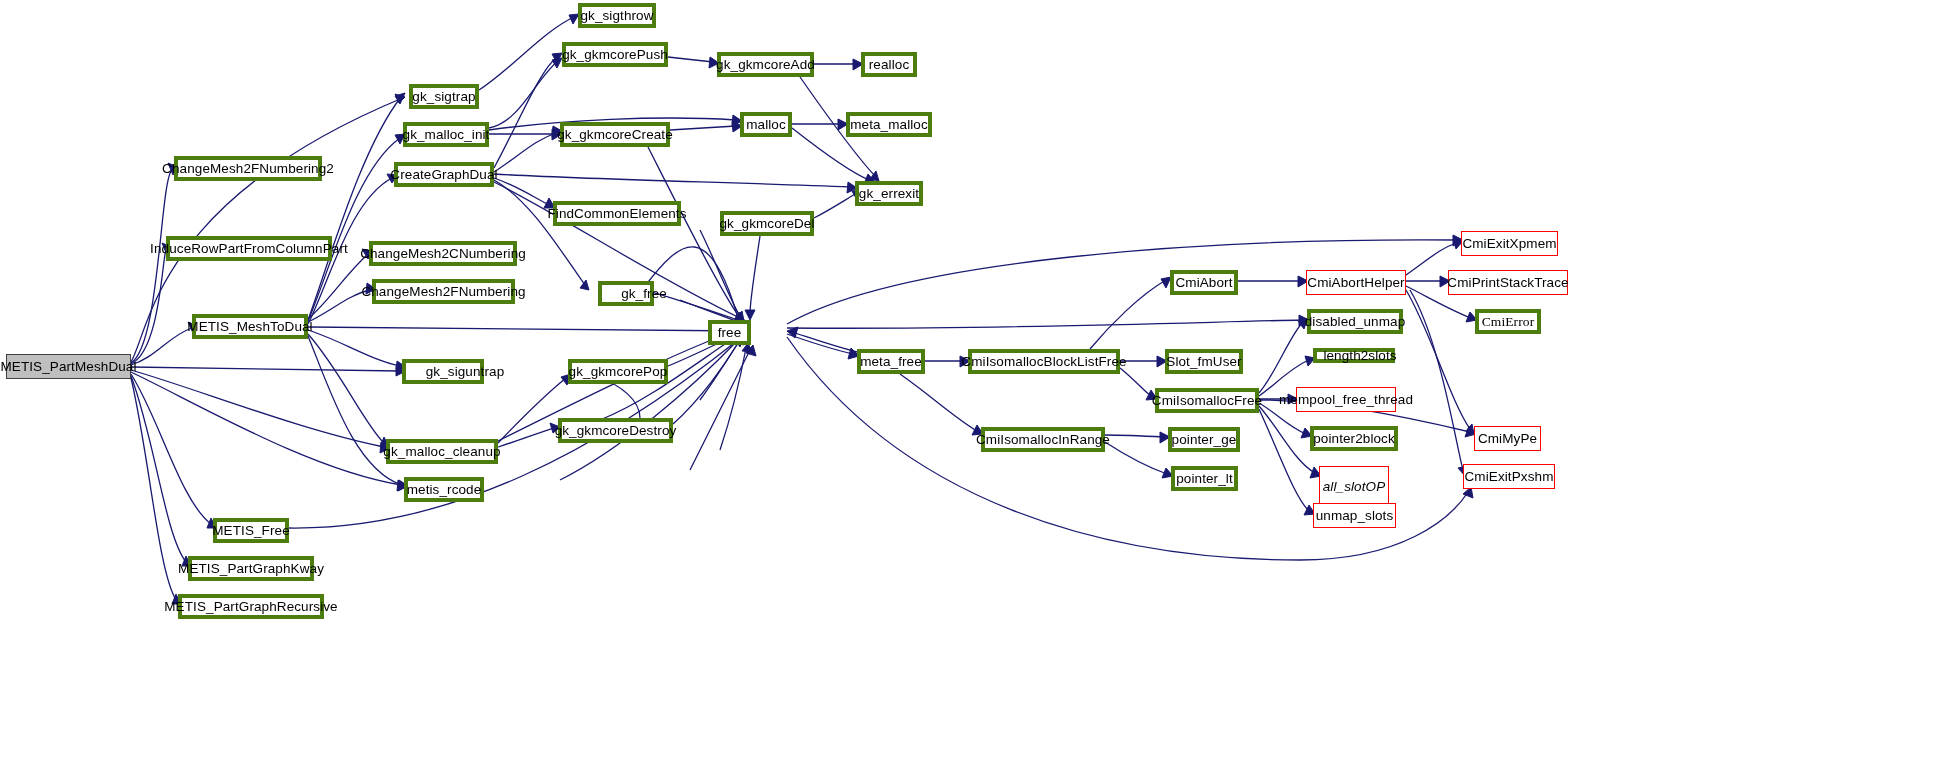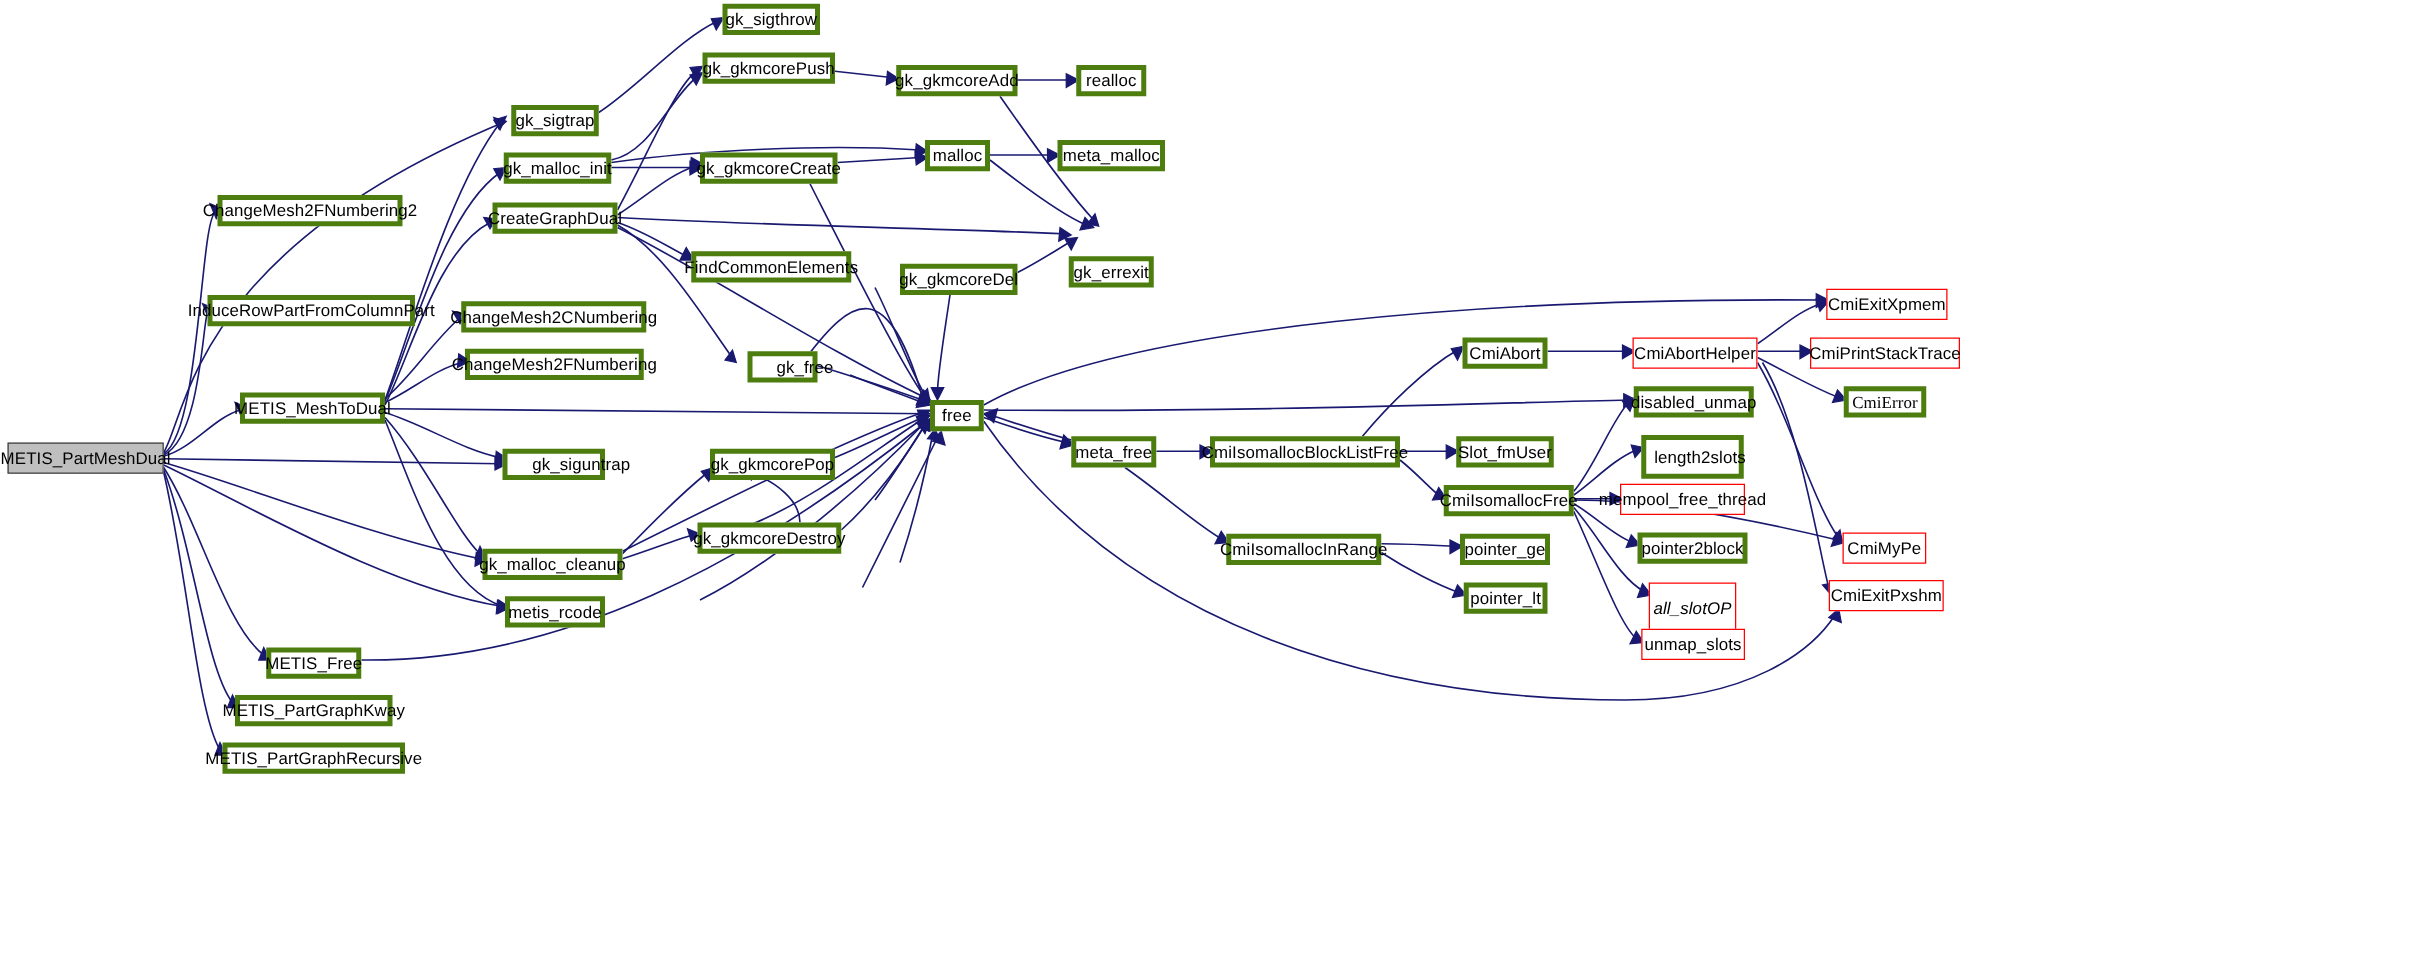--- a/index.html
+++ b/index.html
@@ -318,34 +318,34 @@
     <div class="node" style="left: 578px; top: 3px; width: 78px; height: 25px;">gk_sigthrow</div>
     <div class="node" style="left: 562px; top: 42px; width: 106px; height: 25px;">gk_gkmcorePush</div>
     <div class="node" style="left: 560px; top: 122px; width: 110px; height: 25px;">gk_gkmcoreCreate</div>
     <div class="node" style="left: 553px; top: 201px; width: 128px; height: 25px;">FindCommonElements</div>
     <div class="node" style="left: 598px; top: 281px; width: 56px; height: 25px; padding-left: 36px;">gk_free</div>
     <div class="node" style="left: 568px; top: 359px; width: 100px; height: 25px;">gk_gkmcorePop</div>
     <div class="node" style="left: 558px; top: 418px; width: 115px; height: 25px;">gk_gkmcoreDestroy</div>
     <div class="node" style="left: 717px; top: 52px; width: 97px; height: 25px;">gk_gkmcoreAdd</div>
     <div class="node" style="left: 740px; top: 112px; width: 52px; height: 25px;">malloc</div>
     <div class="node" style="left: 720px; top: 211px; width: 94px; height: 25px;">gk_gkmcoreDel</div>
-    <div class="node" style="left: 744px; top: 320px; width: 43px; height: 25px;">free</div>
+    <div class="node" style="left: 708px; top: 320px; width: 43px; height: 25px;">free</div>
     <div class="node" style="left: 861px; top: 52px; width: 56px; height: 25px; text-align: center;">realloc</div>
     <div class="node" style="left: 846px; top: 112px; width: 86px; height: 25px;">meta_malloc</div>
-    <div class="node" style="left: 855px; top: 181px; width: 68px; height: 25px; margin-top: 24px;">gk_errexit</div>
+    <div class="node" style="left: 855px; top: 181px; width: 68px; height: 25px;">gk_errexit</div>
     <div class="node" style="left: 857px; top: 349px; width: 68px; height: 25px;">meta_free</div>
     <div class="node" style="left: 968px; top: 349px; width: 152px; height: 25px;">CmiIsomallocBlockListFree</div>
     <div class="node" style="left: 981px; top: 427px; width: 124px; height: 25px;">CmiIsomallocInRange</div>
     <div class="node" style="left: 1165px; top: 349px; width: 78px; height: 25px;">Slot_fmUser</div>
     <div class="node" style="left: 1155px; top: 388px; width: 104px; height: 25px;">CmiIsomallocFree</div>
     <div class="node" style="left: 1168px; top: 427px; width: 72px; height: 25px;">pointer_ge</div>
     <div class="node" style="left: 1171px; top: 466px; width: 67px; height: 25px;">pointer_lt</div>
     <div class="node" style="left: 1170px; top: 270px; width: 68px; height: 25px;">CmiAbort</div>
     <div class="node" style="left: 1307px; top: 309px; width: 96px; height: 25px;">disabled_unmap</div>
-    <div class="node" style="left: 1313px; top: 348px; width: 82px; height: 35px; padding-left: 12px;">length2slots</div>
+    <div class="node" style="left: 1313px; top: 348px; width: 82px; height: 15px; padding-left: 12px;">length2slots</div>
     <div class="node warn" style="left: 1296px; top: 387px; width: 100px; height: 25px;">mempool_free_thread</div>
     <div class="node" style="left: 1310px; top: 426px; width: 88px; height: 25px;">pointer2block</div>
     <div class="node warn" style="left: 1319px; top: 466px; width: 70px; height: 41px; font-style: italic;">all_slotOP</div>
     <div class="node warn" style="left: 1313px; top: 503px; width: 83px; height: 25px;">unmap_slots</div>
     <div class="node warn" style="left: 1306px; top: 270px; width: 100px; height: 25px;">CmiAbortHelper</div>
     <div class="node warn" style="left: 1461px; top: 231px; width: 97px; height: 25px;">CmiExitXpmem</div>
     <div class="node warn" style="left: 1448px; top: 270px; width: 120px; height: 25px;">CmiPrintStackTrace</div>
     <div class="node" style="left: 1475px; top: 309px; width: 66px; height: 25px; font-family: Liberation Serif, serif;">CmiError</div>
     <div class="node warn" style="left: 1474px; top: 426px; width: 67px; height: 25px;">CmiMyPe</div>
     <div class="node warn" style="left: 1463px; top: 464px; width: 92px; height: 25px;">CmiExitPxshm</div>

